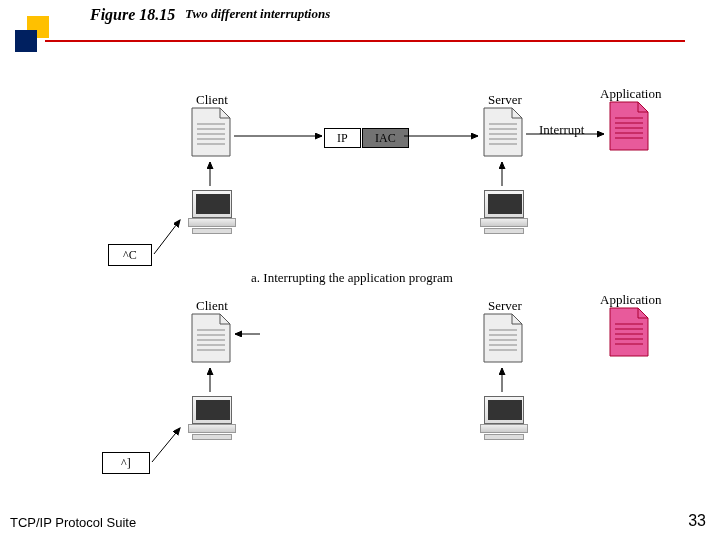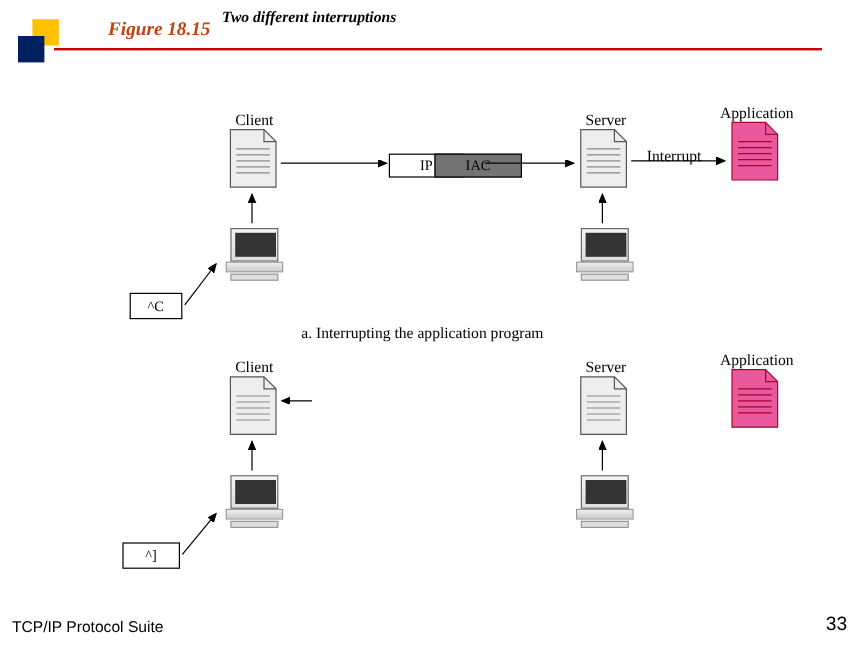--- a/index.html
+++ b/index.html
@@ -3,34 +3,34 @@
 <meta charset="utf-8">
 <style>
   html,body{margin:0;padding:0;width:720px;height:540px;font-family:"Times New Roman",serif;background:#fff;color:#000}
   *{box-sizing:border-box}
   .slide{position:relative;width:720px;height:540px}
   .bullet{position:absolute;top:30px;left:15px}
   .sq{position:absolute;width:22px;height:22px}
   .sq.a{top:0;left:0;background:#002060}
   .sq.b{top:-14px;left:12px;background:#ffc000}
   .bullet .bar{position:absolute;top:10px;left:30px;width:640px;height:2px;background:#c00}
-  .figno{position:absolute;top:16px;left:90px;font-weight:bold;font-style:italic;font-size:16px;color:#c2410c}
+  .figno{position:absolute;top:6px;left:90px;font-weight:bold;font-style:italic;font-size:16px;color:#000000}
   .figtitle{position:absolute;top:6px;left:185px;font-weight:bold;font-style:italic;font-size:13px;color:#000}
   .footer{position:absolute;bottom:10px;left:10px;font-family:Arial,sans-serif;font-size:13px}
   .pageno{position:absolute;bottom:10px;right:14px;font-family:Arial,sans-serif;font-size:16px}
   .label{position:absolute;font-size:13px}
   .subcap{position:absolute;font-size:13px;text-align:center;width:704px;left:0}
   .doc{position:absolute;width:42px;height:52px}
   .doc svg{width:42px;height:52px}
   .pc{position:absolute;width:56px;height:44px}
   .pc .mon{position:absolute;top:0;left:8px;width:40px;height:28px;border:1px solid #666;background:linear-gradient(#f4f4f4,#ddd)}
   .pc .scr{position:absolute;top:3px;left:3px;width:34px;height:20px;background:#333}
   .pc .base{position:absolute;top:28px;left:4px;width:48px;height:9px;background:linear-gradient(#eee,#ccc);border:1px solid #999}
   .pc .kb{position:absolute;top:38px;left:8px;width:40px;height:6px;background:#ddd;border:1px solid #999}
-  .chip{position:absolute;border:1px solid #000;font-size:12px;padding:3px 25px;background:#fff;text-align:center;line-height:1}
+  .chip{position:absolute;border:1px solid #000;font-size:12px;padding:3px 12px;background:#fff;text-align:center;line-height:1}
   .arr{position:absolute;stroke:#000;fill:none}
 </style>
 </head>
 <body>
 <div class="slide">
 
 <div class="bullet">
   <div class="sq b"></div>
       <div class="sq a"></div>
       <div class="bar"></div>

